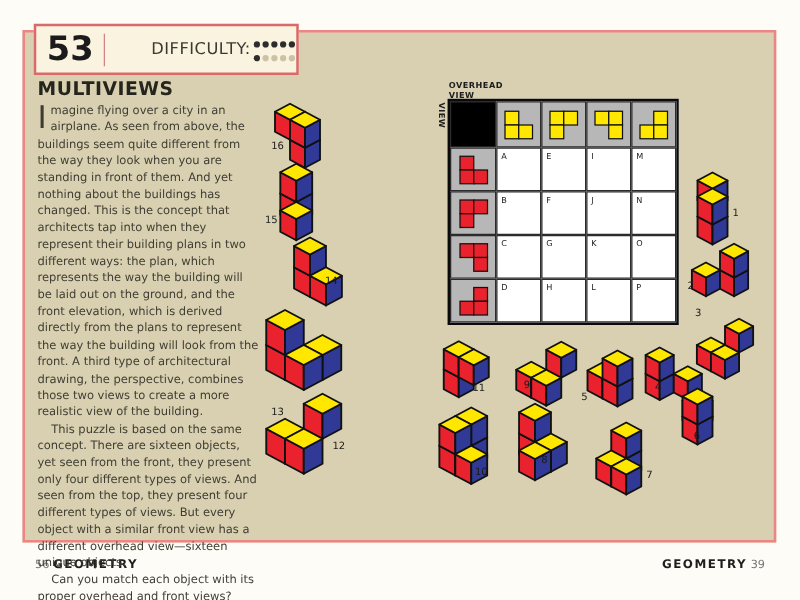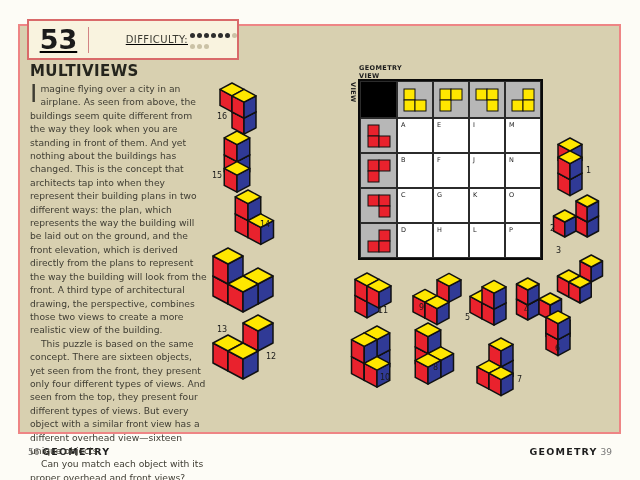--- a/index.html
+++ b/index.html
@@ -1,24 +1,24 @@
 <!DOCTYPE html>
 <html><head>
 <meta charset="utf-8">
 <style>
   html,body{margin:0;padding:0;}
   body{width:640px;height:480px;position:relative;background:#fdfcf6;
        font-family:"DejaVu Sans","Liberation Sans",sans-serif;overflow:hidden;}
   .frame{position:absolute;left:18px;top:24px;width:599px;height:406px;
          background:#d8d0b0;border:2px solid #ee8585;}
   .numbox{position:absolute;left:27px;top:19px;width:208px;height:37px;
-          background:#f9f3df;border:2px solid #d96a6a;display:flex;align-items:center;z-index:5;text-decoration:underline;}
+          background:#f9f3df;border:2px solid #d96a6a;display:flex;align-items:center;z-index:5;}
   .bignum{width:70px;text-align:center;font-size:27px;font-weight:bold;color:#1b1b1b;}
   .vdivider{width:1px;height:26px;background:#d28484;}
-  .meta{padding-left:8px;font-size:10px;color:#3a3a32;letter-spacing:.4px;line-height:11px;margin-left:29px;}
+  .meta{padding-left:8px;font-size:13px;color:#3a3a32;letter-spacing:.4px;line-height:11px;margin-left:29px;}
   .meta-row{display:flex;align-items:center;}
   .dot{display:inline-block;width:5px;height:5px;border-radius:50%;background:#cbc2a6;margin-left:2px;}
   .dot.on{background:#2d2d2d;}
   .chk{display:inline-block;width:6px;height:6px;border:1px solid #444;margin:0 4px 0 3px;background:#f9f3df;}
   .timeline{display:inline-block;width:28px;border-bottom:1px solid #444;height:7px;margin-left:3px;}
   .title{position:absolute;left:30px;top:62px;font-size:15px;font-weight:800;
          letter-spacing:.4px;color:#25251d;z-index:4;}
   .bodycol{position:absolute;left:30px;top:82px;width:178px;z-index:4;}
   .bodycol p{margin:0;font-size:9.2px;line-height:13.4px;color:#3f3d33;text-align:left;}
   .bodycol p.indent{text-indent:11px;}
@@ -60,21 +60,21 @@
 
 <div class="title">MULTIVIEWS</div>
 
 <div class="bodycol">
   <p><span class="dropcap">I</span><span>magine flying over a city in an airplane. As seen from above, the buildings seem quite different from the way they look when you are standing in front of them. And yet nothing about the buildings has changed. This is the concept that architects tap into when they represent their building plans in two different ways: the plan, which represents the way the building will be laid out on the ground, and the front elevation, which is derived directly from the plans to represent the way the building will look from the front. A third type of architectural drawing, the perspective, combines those two views to create a more realistic view of the building.</span></p>
   <p class="indent">This puzzle is based on the same concept. There are sixteen objects, yet seen from the front, they present only four different types of views. And seen from the top, they present four different types of views. But every object with a similar front view has a different overhead view—sixteen unique objects.</p>
   <p class="indent">Can you match each object with its proper overhead and front views? Write your answers in the boxes provided.</p>
 </div>
 
 <div class="gridwrap">
-  <div class="ov-label">GEOMETRY VIEW</div>
+  <div class="ov-label">OVERHEAD VIEW</div>
   <div class="fr-label">FRONT VIEW</div>
   <div class="gtable" id="gtable">
       <div class="gcell hdr corner"></div>
       <div class="gcell hdr">
         <svg width="28" height="28">
           <rect x="3" y="3" width="11" height="11" fill="#ffe700" stroke="#111111" stroke-width="1"></rect>
           <rect x="3" y="14" width="11" height="11" fill="#ffe700" stroke="#111111" stroke-width="1"></rect>
           <rect x="14" y="14" width="11" height="11" fill="#ffe700" stroke="#111111" stroke-width="1"></rect>
         </svg>
       </div>

